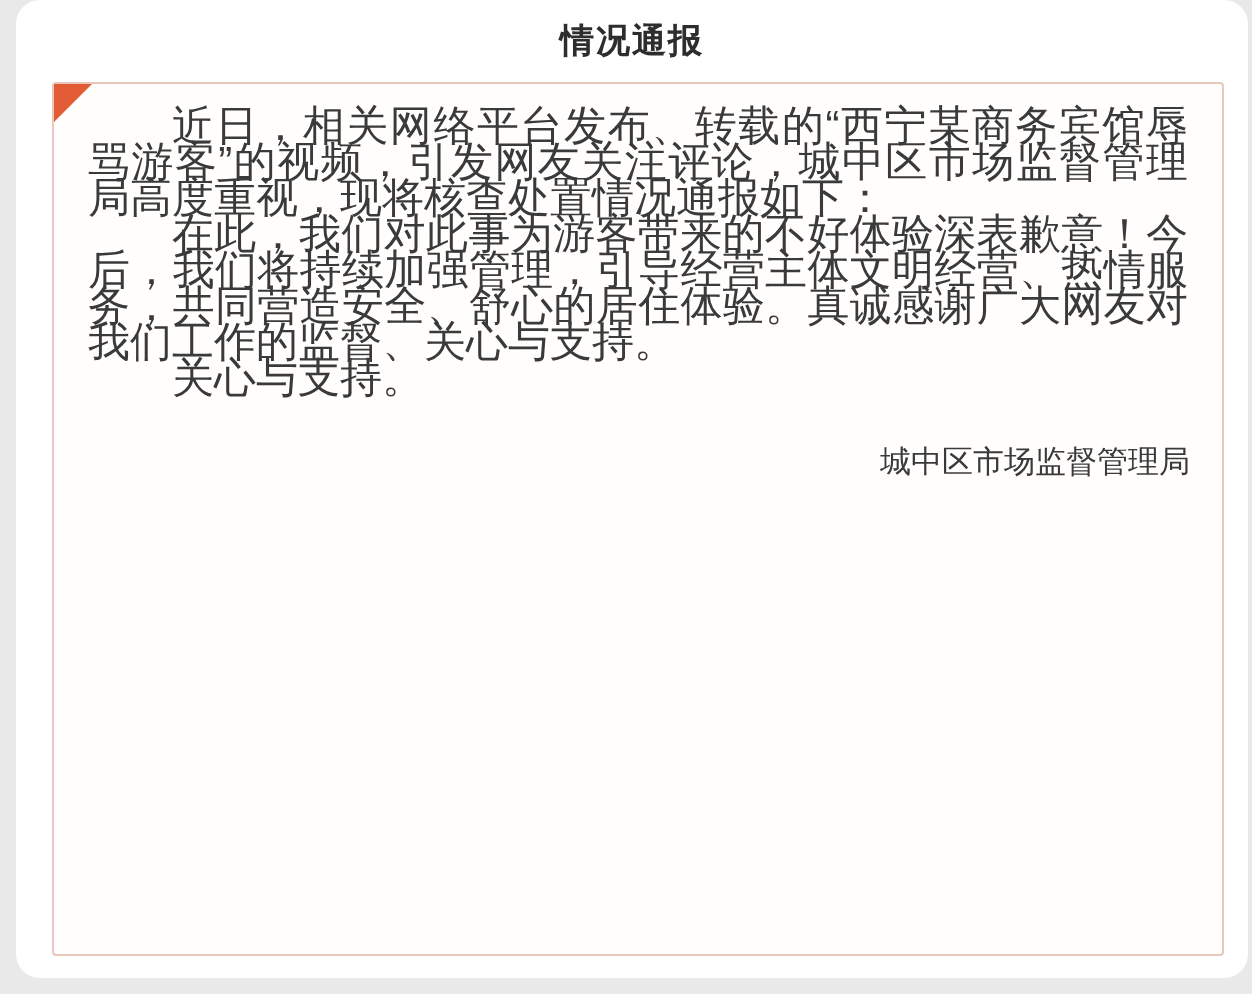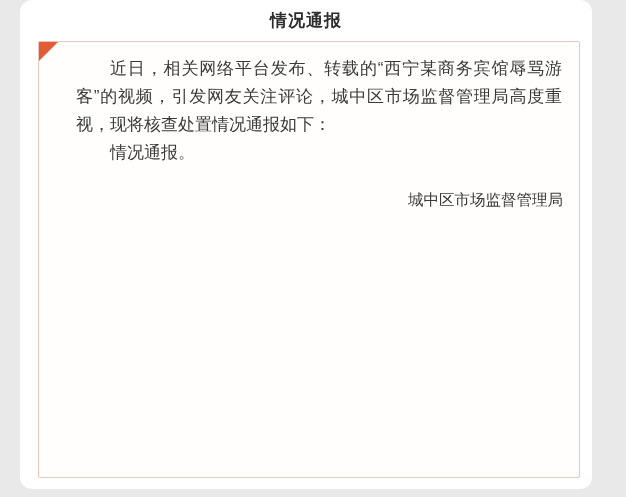--- a/index.html
+++ b/index.html
@@ -4,22 +4,22 @@
 <style>
   * { margin: 0; padding: 0; box-sizing: border-box; }
   html, body {
     width: 626px; height: 497px;
     background: #e9e9e9;
     font-family: "Liberation Sans", "DejaVu Sans", sans-serif;
     overflow: hidden;
   }
   .card {
     position: absolute;
-    left: 20px; top: 0;
-    width: 572px; height: 489px;
+    left: 8px; top: 0;
+    width: 616px; height: 489px;
     background: #ffffff;
     border-radius: 12px;
   }
   .title {
     text-align: center;
     font-size: 17px;
     font-weight: bold;
     color: #2d2d2d;
     padding-top: 9px;
     letter-spacing: 1px;
@@ -36,26 +36,25 @@
     position: absolute;
     top: 0; left: 0;
     width: 0; height: 0;
     border-top: 19px solid #e25c35;
     border-right: 19px solid transparent;
   }
   .content {
     padding: 13px 17px 0 17px;
   }
   .content p {
-    font-size: 17px;
-    line-height: 28px;
+    font-size: 21px;
+    line-height: 18px;
     color: #3a3a3a;
     text-indent: 2em;
     text-align: justify;
-    margin-left: 20px;
   }
   .signature {
     margin-top: 16px;
     padding-right: 16px;
     text-align: right;
     font-size: 15.5px;
     line-height: 33px;
     color: #3a3a3a;
   }
 </style>
@@ -63,21 +62,22 @@
 <body>
 
 <div class="card">
   <h1 class="title">情况通报</h1>
 
   <div class="notice-box" style="border-color: rgb(232, 200, 186);">
     <div class="corner-triangle" style="border-top-color: rgb(226, 92, 53);"></div>
 
     <div class="content">
       <p>近日，相关网络平台发布、转载的“西宁某商务宾馆辱骂游客”的视频，引发网友关注评论，城中区市场监督管理局高度重视，现将核查处置情况通报如下：</p>
-      <p>情况通报。</p>
+      <p>在此，我们对此事为游客带来的不好体验深表歉意！今后，我们将持续加强管理，引导经营主体文明经营、热情服务，共同营造安全、舒心的居住体验。真诚感谢广大网友对我们工作的监督、关心与支持。</p>
+      <p>关心与支持。</p>
     </div>
 
     <div class="signature">
       <div>城中区市场监督管理局</div>
 
     </div>
   </div>
 </div>
 
 </body></html>

